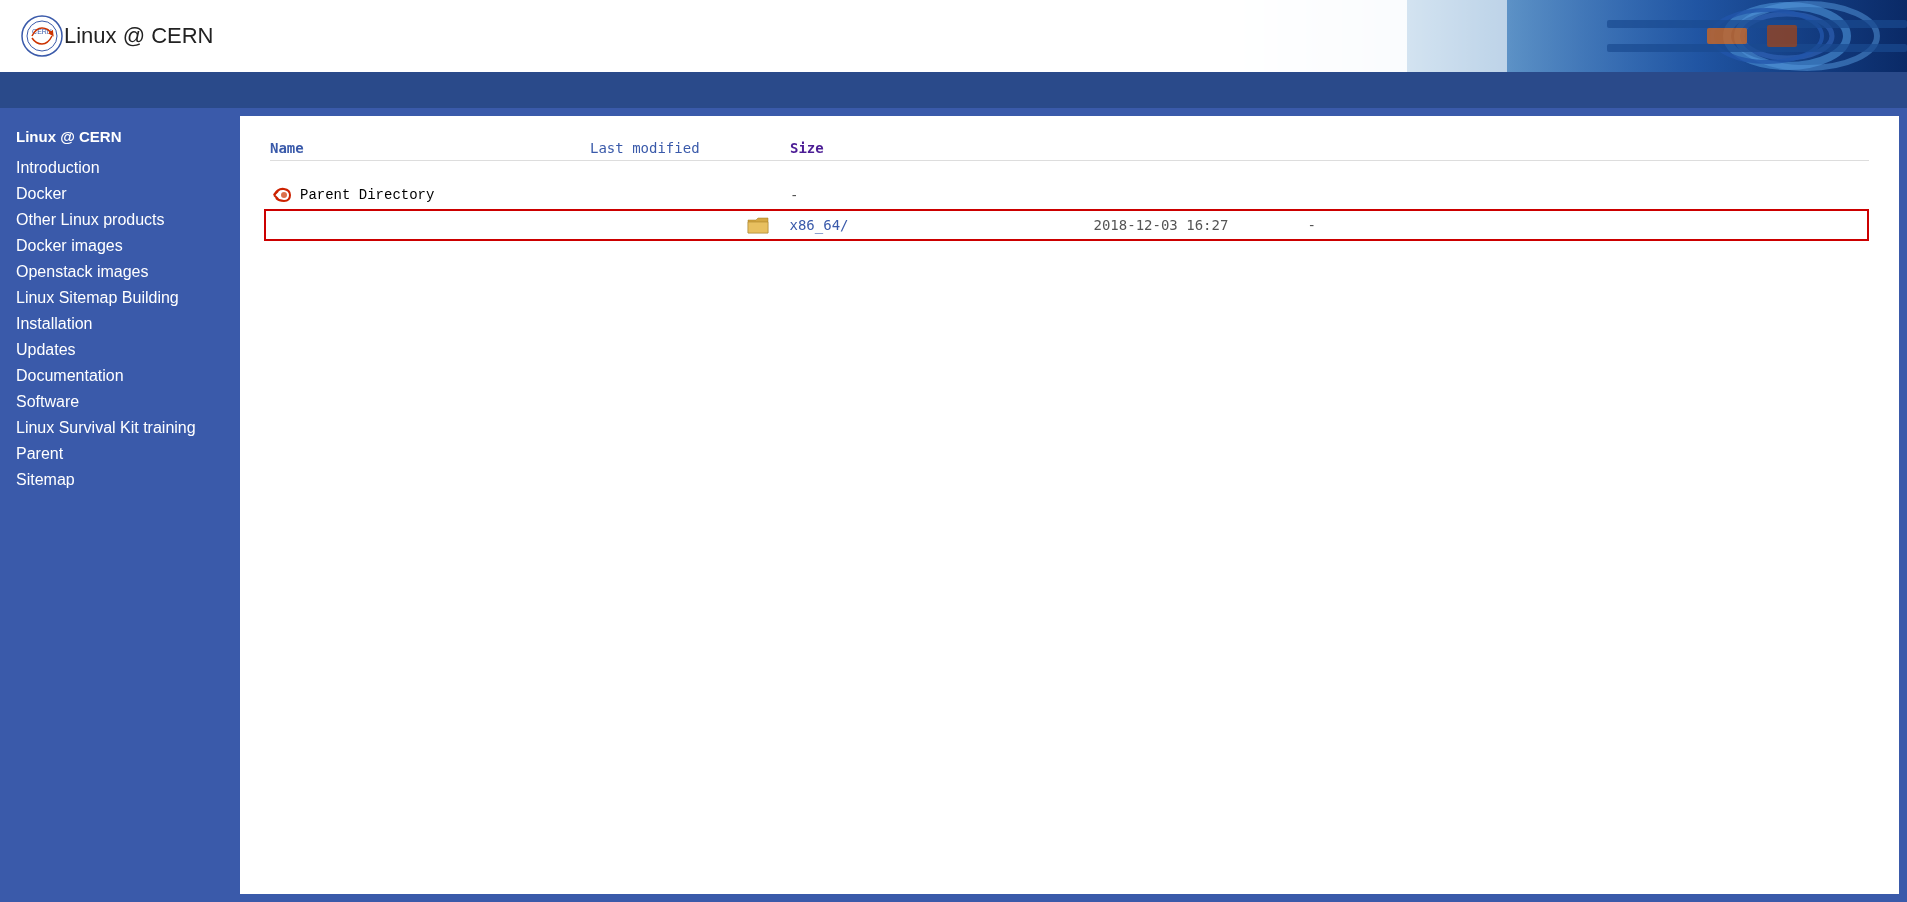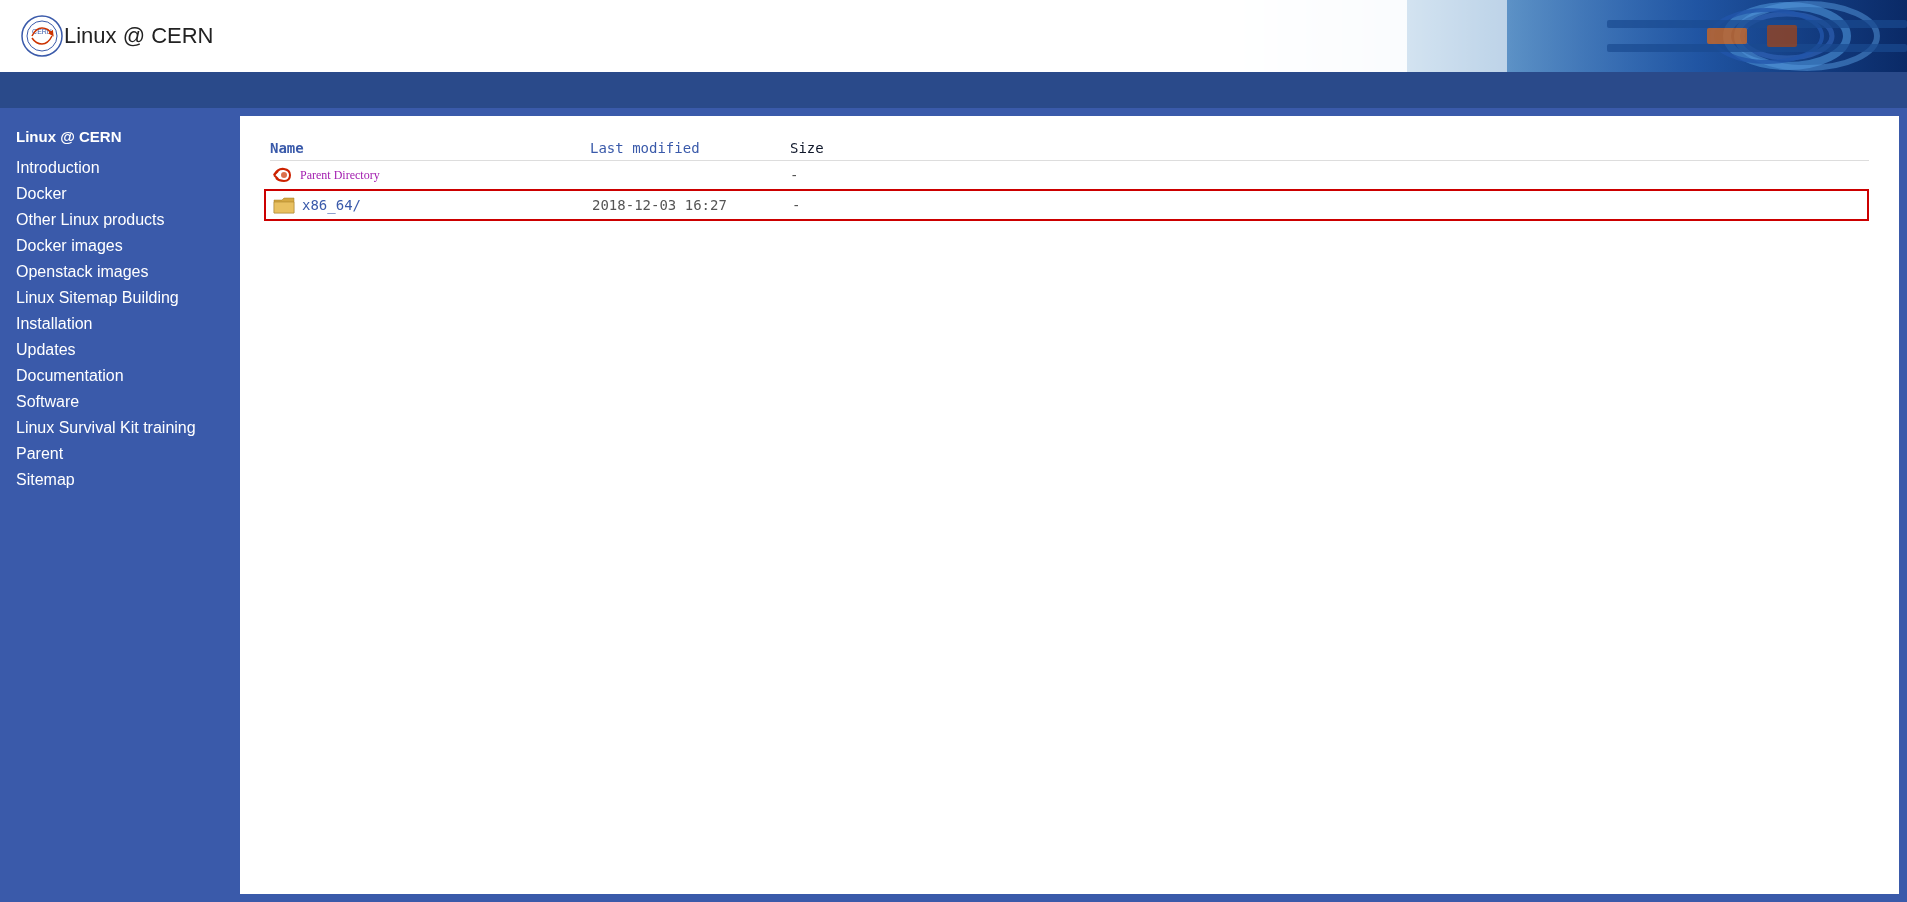--- a/index.html
+++ b/index.html
@@ -78,31 +78,32 @@
     .file-table {
       font-family: monospace;
       font-size: 14px;
       width: 100%;
     }
     .file-table-header {
       display: flex;
       gap: 0;
       padding: 4px 0;
       border-bottom: 1px solid #ddd;
-      margin-bottom: 0;
+      margin-bottom: 20px;
     }
     .col-name { width: 320px; color: #3a5aaa; font-weight: bold; }
     .col-modified { width: 200px; color: #3a5aaa; font-weight: normal; }
-    .col-size { width: 80px; color: #0f172a; font-weight: normal; }
+    .col-size { width: 80px; color: #4c1d95; font-weight: bold; }
 
     .file-row {
       display: flex;
       align-items: center;
       padding: 4px 0;
-      gap: 0;
+      gap: 14px;
+      justify-content: center;
     }
     .file-row-highlighted {
       border: 2px solid #cc0000;
       padding: 4px 6px;
       margin-left: -6px;
     }
     .file-icon {
       width: 24px;
       height: 20px;
       margin-right: 6px;
@@ -122,23 +123,23 @@
       align-items: center;
       padding: 4px 0;
     }
     .parent-icon {
       width: 24px;
       height: 20px;
       margin-right: 6px;
       flex-shrink: 0;
     }
     .parent-link {
-      color: #a21caf;
-      font-family: Liberation Serif, serif;
-      font-size: 12px;
+      color: #000000;
+      font-family: Liberation Mono, monospace;
+      font-size: 14px;
       text-decoration: none;
       width: 290px;
     }
     .parent-dash { width: 200px; font-family: monospace; font-size: 14px; color: #555; }
     .parent-size { width: 80px; font-family: monospace; font-size: 14px; color: #555; }
 
     
     .cern-logo-circle {
       width: 44px;
       height: 44px;

